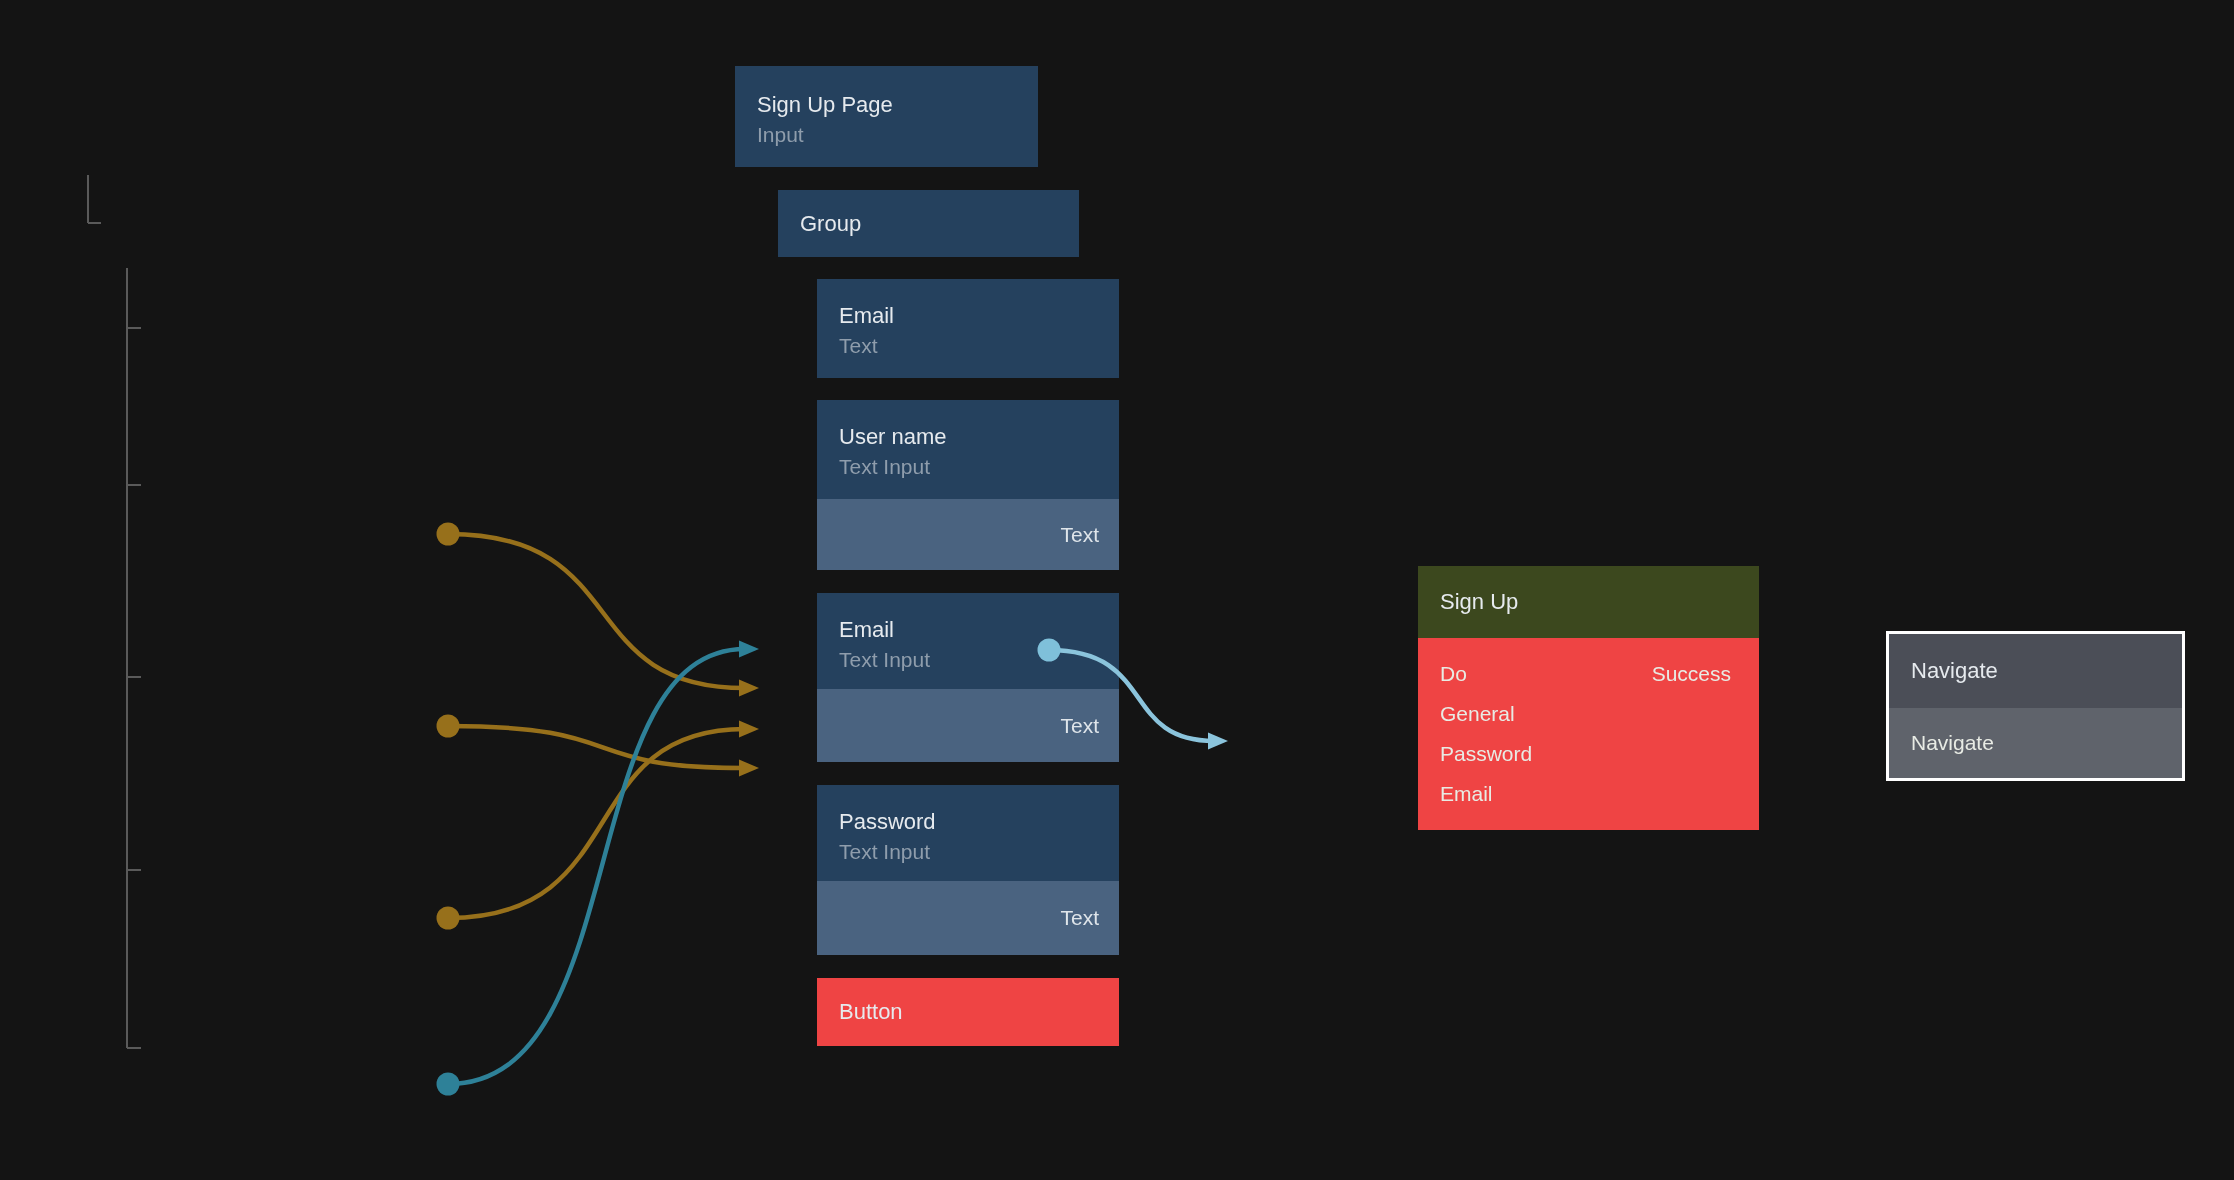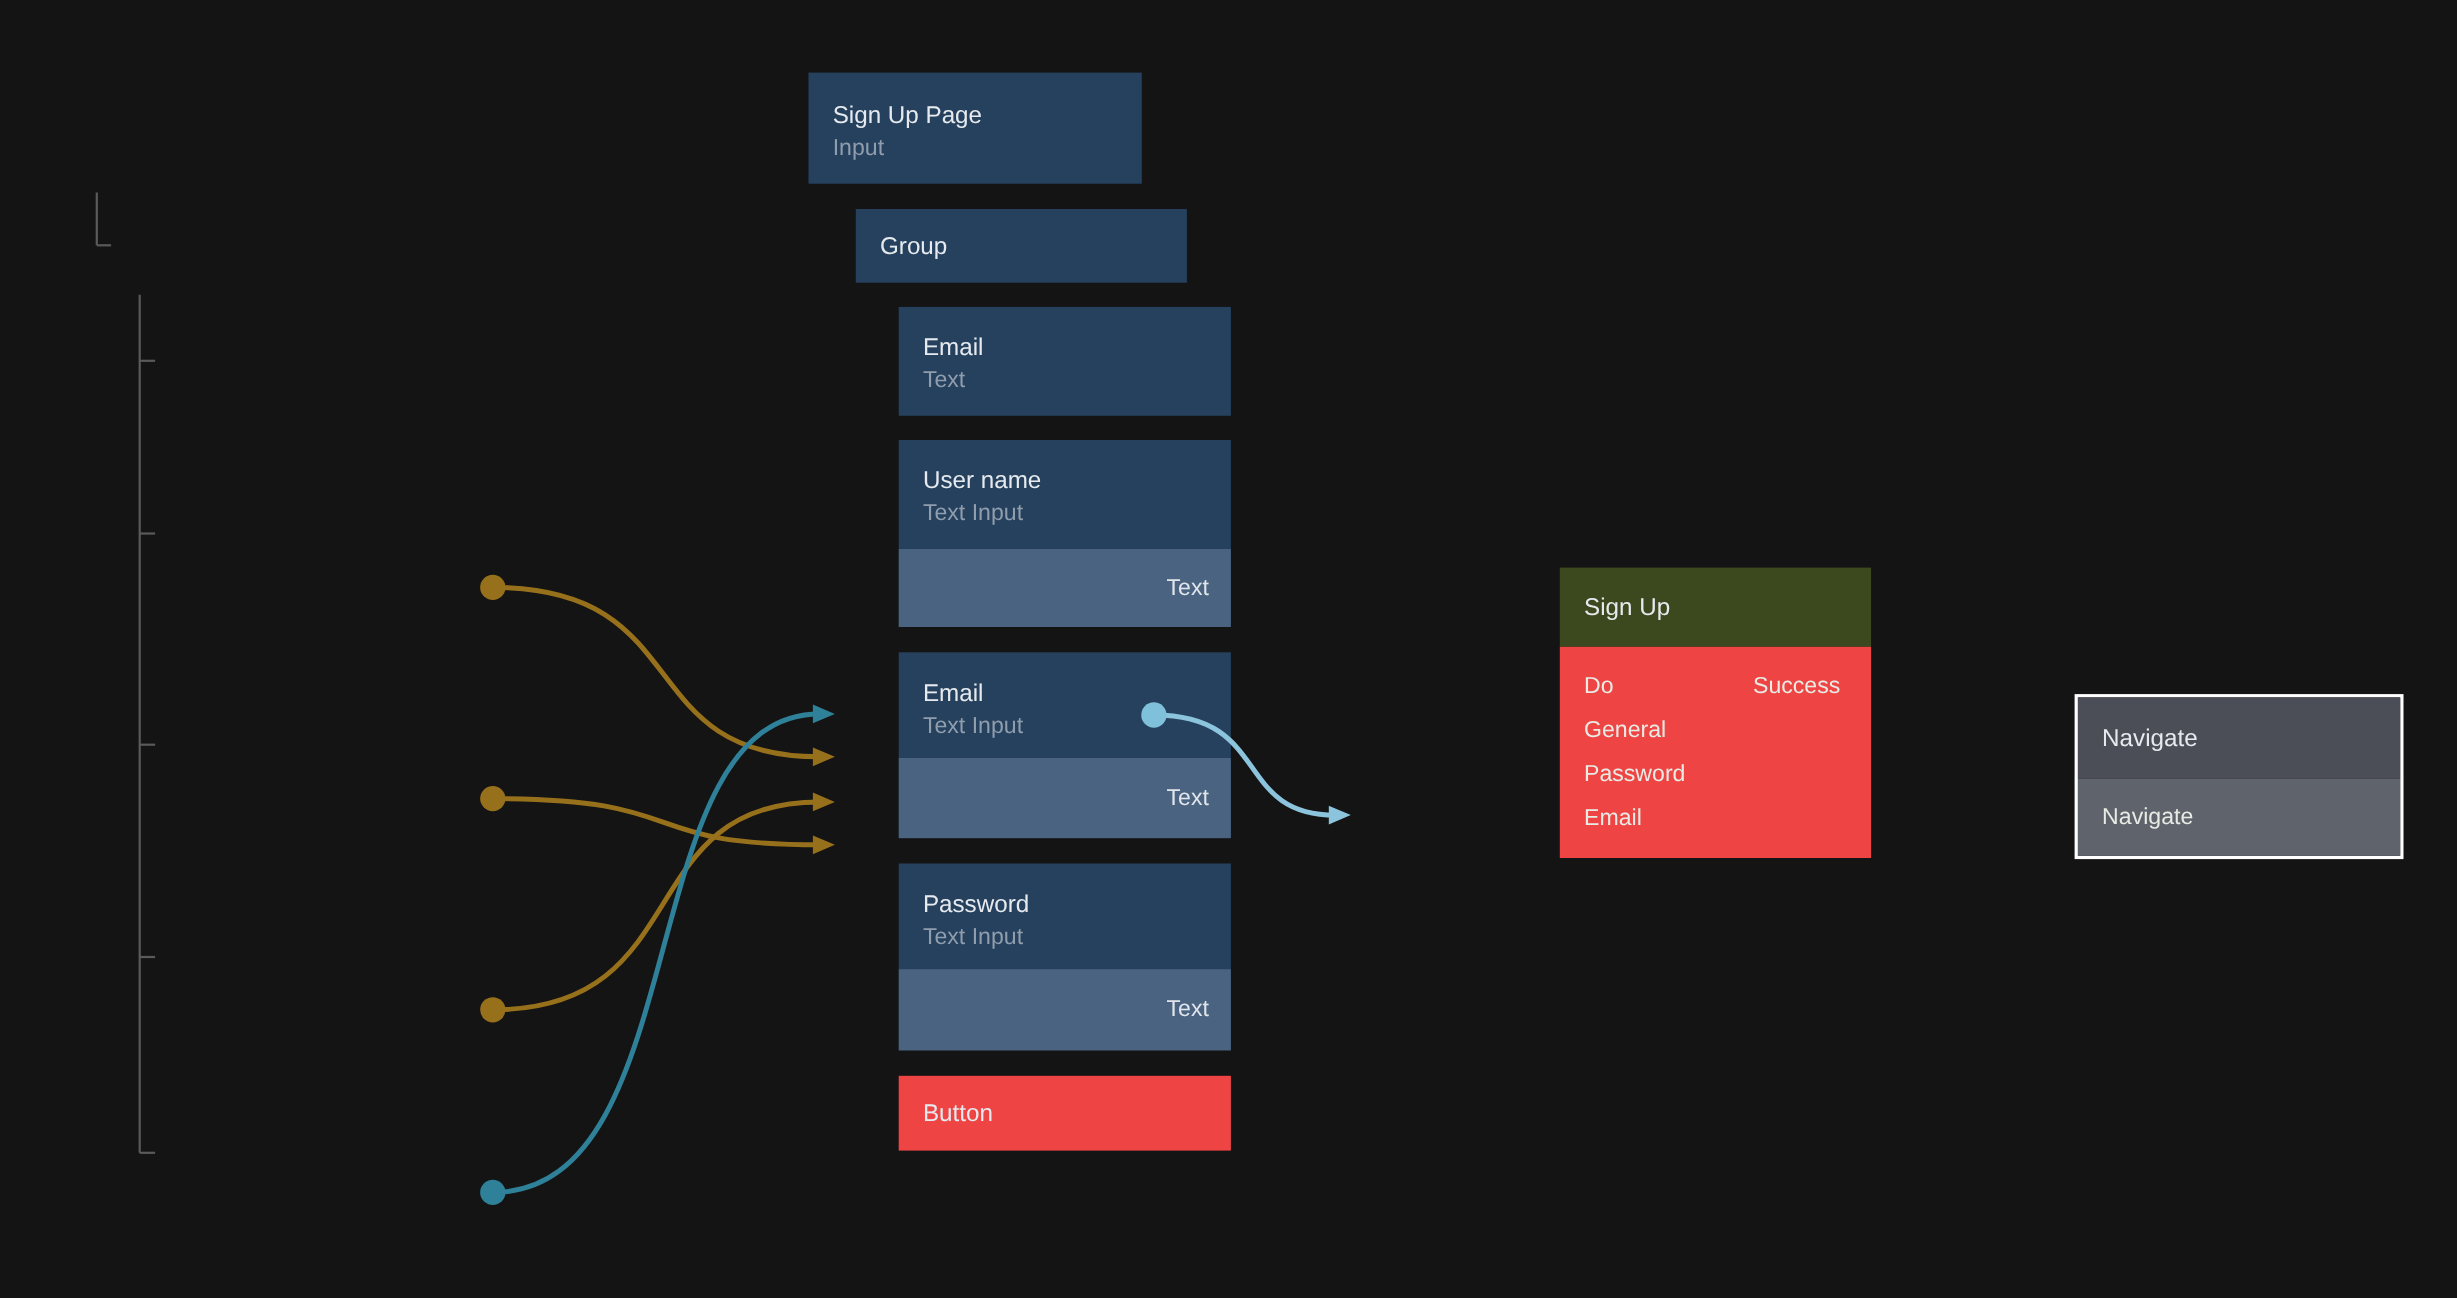--- a/index.html
+++ b/index.html
@@ -106,21 +106,21 @@
           </div>
           <div class="port-row" style="height: 74px; background: rgb(74, 99, 128);">
             <div class="port-label-right">Text</div>
           </div>
         </div>
         <div class="node" style="left: 147px; top: 978px; width: 302px;">
           <div class="node-header" style="height: 68px; background: #ef4444;">
             <div class="node-title" style="top: 50%; transform: translateY(-50%);">Button</div>
           </div>
         </div>
-        <div class="node" style="left: 748px; top: 516px; width: 283px;">
+        <div class="node" style="left: 748px; top: 566px; width: 341px;">
           <div class="node-header" style="height: 72px; background: rgb(60, 72, 30);">
             <div class="node-title" style="top: 50%; transform: translateY(-50%);">Sign Up</div>
           </div>
           <div style="position: relative; height: 192px; background: #ef4444;">
             <div class="io-row" style="top: 36px;">Do</div>
             <div class="io-row" style="top: 76px;">General</div>
             <div class="io-row" style="top: 116px;">Password</div>
             <div class="io-row" style="top: 156px;">Email</div>
             <div class="out-label" style="top: 36px;">Success</div>
           </div>

